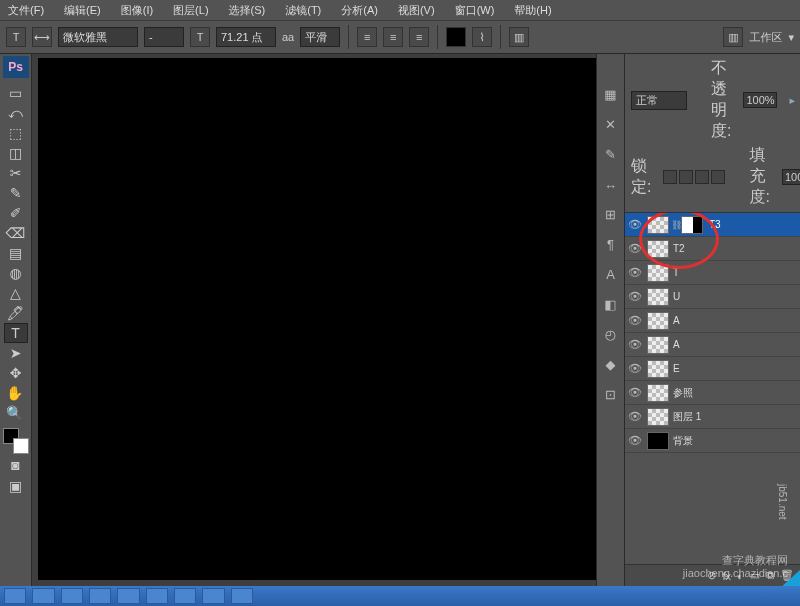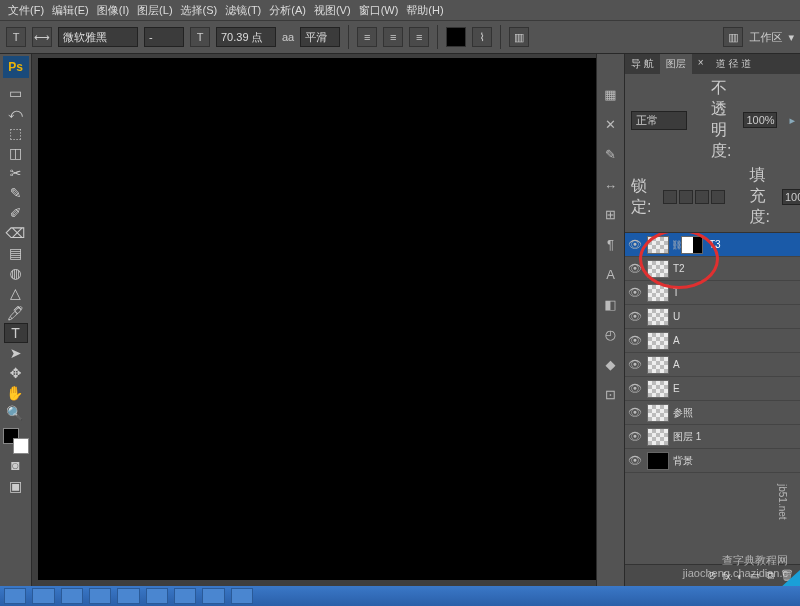--- a/index.html
+++ b/index.html
@@ -1,26 +1,26 @@
 <!DOCTYPE html>
 <html><head>
 <meta charset="utf-8">
 <style>
 *{margin:0;padding:0;box-sizing:border-box;font-family:sans-serif;font-size:11px}
 body{background:#535353;width:800px;height:606px;overflow:hidden;position:relative}
-.menubar{background:#535353;height:20px;display:flex;align-items:center;padding:0 4px;color:#ddd;gap:0}
+.menubar{background:#535353;height:20px;display:flex;align-items:center;padding:0 4px;color:#ddd;gap:12px}
 .menubar span{padding:2px 4px;cursor:default}
 .optbar{background:#535353;height:34px;display:flex;align-items:center;padding:2px 6px;gap:6px;border-top:1px solid #3a3a3a;border-bottom:1px solid #282828}
 .optbar .field{background:#3b3b3b;border:1px solid #222;color:#ddd;height:20px;padding:0 4px;display:flex;align-items:center}
 .optbar .ddl{width:80px}
 .optbar .btn{width:20px;height:20px;background:#4a4a4a;border:1px solid #333;display:flex;align-items:center;justify-content:center;color:#ccc}
 .optbar .sep{width:1px;height:24px;background:#333;margin:0 2px}
 .workarea{position:absolute;top:54px;left:0;right:0;bottom:20px;display:flex;background:#3e3e3e}
 .toolbox{width:32px;background:#535353;border-right:1px solid #2a2a2a;display:flex;flex-direction:column;align-items:center;padding:2px 0;gap:1px}
-.toolbox .pslogo{width:26px;height:22px;background:#1a4a7a;color:#eab308;display:flex;align-items:center;justify-content:center;font-weight:bold;font-size:12px;margin-bottom:4px}
+.toolbox .pslogo{width:26px;height:22px;background:#1a4a7a;color:#f9a8d4;display:flex;align-items:center;justify-content:center;font-weight:bold;font-size:12px;margin-bottom:4px}
 .toolbox .t{width:24px;height:20px;background:#535353;display:flex;align-items:center;justify-content:center;color:#ccc;font-size:14px}
 .toolbox .t.sel{background:#3a3a3a;border:1px solid #222}
 .toolbox .sw{margin-top:4px;width:26px;height:26px;position:relative}
 .toolbox .sw .fg{position:absolute;top:0;left:0;width:16px;height:16px;background:#000;border:1px solid #888}
 .toolbox .sw .bg{position:absolute;bottom:0;right:0;width:16px;height:16px;background:#fff;border:1px solid #888}
 .canvas{flex:1;background:#3e3e3e;position:relative;overflow:hidden}
 .doc{position:absolute;top:4px;left:6px;right:0;bottom:6px;background:#000}
 .art{position:absolute;left:60px;top:200px;font-size:180px;font-weight:900;font-family:Arial Black,Arial;letter-spacing:-18px;transform:skewX(-4deg)}
 .art .t1{color:transparent;background:linear-gradient(135deg,#ffec5a 0%,#ffa61a 45%,#ff6a00 90%);-webkit-background-clip:text;filter:drop-shadow(8px 8px 0 #7a3d00)}
 .art .rest{color:transparent;background:linear-gradient(160deg,#fff 0%,#dcdcdc 30%,#8a8a8a 70%,#bfbfbf 100%);-webkit-background-clip:text;filter:drop-shadow(8px 8px 0 #3a3a3a)}
@@ -68,21 +68,21 @@
     <span>窗口(W)</span>
     <span>帮助(H)</span>
   </div>
 
 <div class="optbar">
   <div class="btn">T</div>
   <div class="btn">⟷</div>
   <div class="field ddl">微软雅黑</div>
   <div class="field" style="width:40px">-</div>
   <div class="btn">T</div>
-  <div class="field" style="width:60px">70.39 点</div>
+  <div class="field" style="width:60px">71.21 点</div>
   <span style="color:#ccc">aa</span>
   <div class="field" style="width:40px">平滑</div>
   <div class="sep"></div>
   <div class="btn">≡</div>
   <div class="btn">≡</div>
   <div class="btn">≡</div>
   <div class="sep"></div>
   <div class="btn" style="background:#000"></div>
   <div class="btn">⌇</div>
   <div class="sep"></div>
@@ -139,26 +139,20 @@
       <div class="ic">⊞</div>
       <div class="ic">¶</div>
       <div class="ic">A</div>
       <div class="ic">◧</div>
       <div class="ic">◴</div>
       <div class="ic">◆</div>
       <div class="ic">⊡</div>
     </div>
 
   <div class="layers">
-    <div class="ltabs" id="ltabs">
-        <span>导 航</span>
-        <span class="act">图层</span>
-        <span>×</span>
-        <span>道 径 道</span>
-      </div>
     <div class="lopts">
       <div class="lrow">
         <div class="sel">正常</div>
         <div style="flex:1"></div>
         <span class="lab">不透明度:</span>
         <div class="val">100%</div>
         <span style="color:#8ab">▸</span>
       </div>
       <div class="lrow">
         <span class="lab">锁定:</span>

